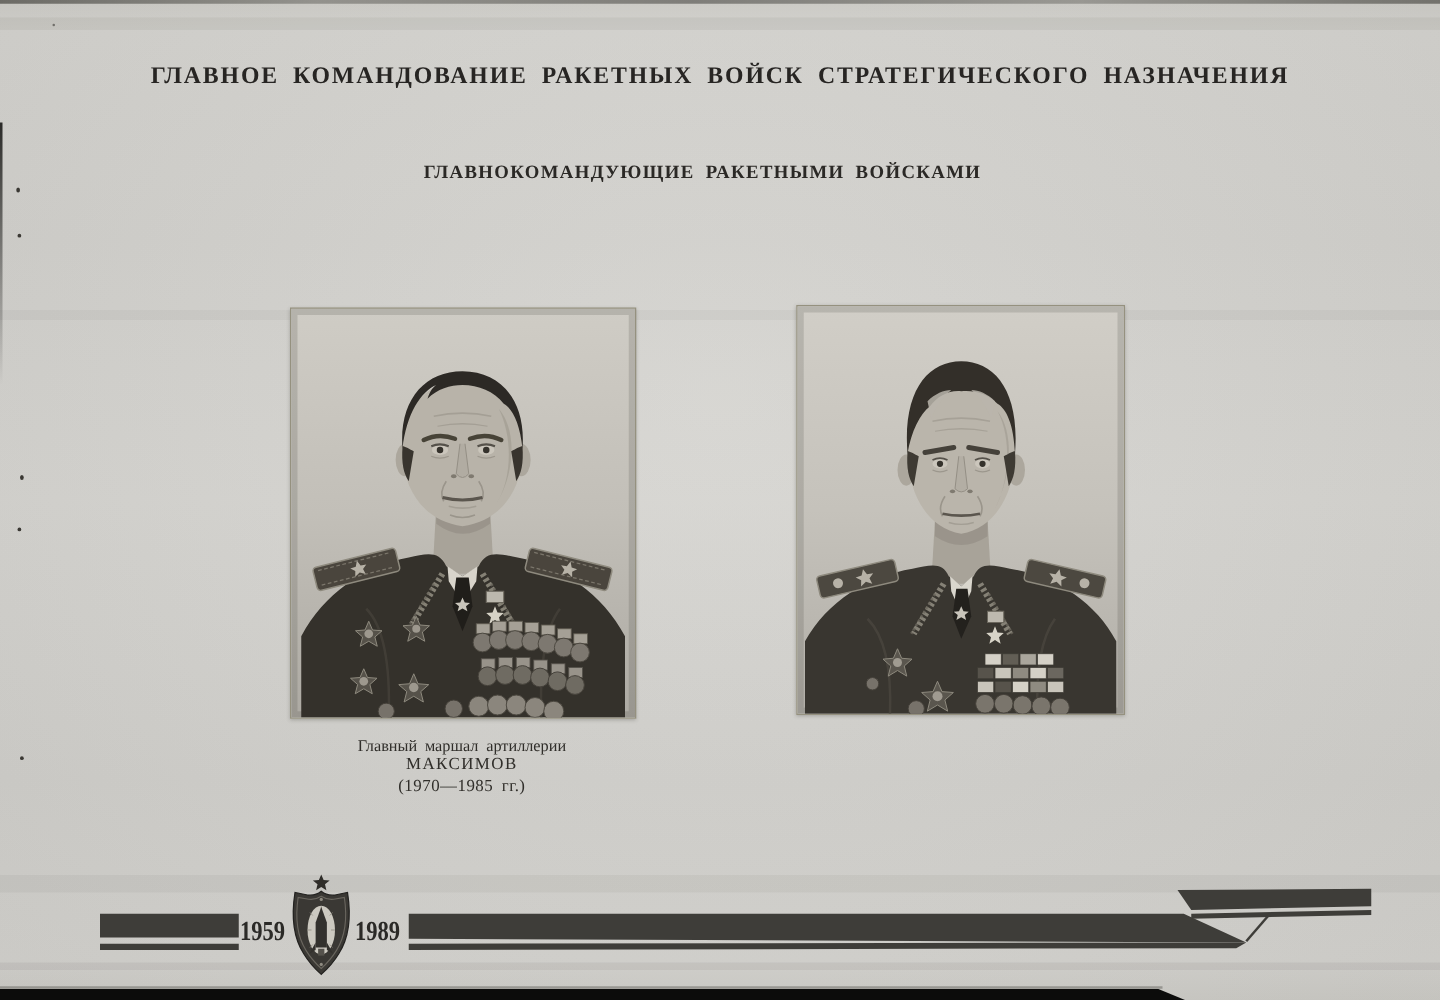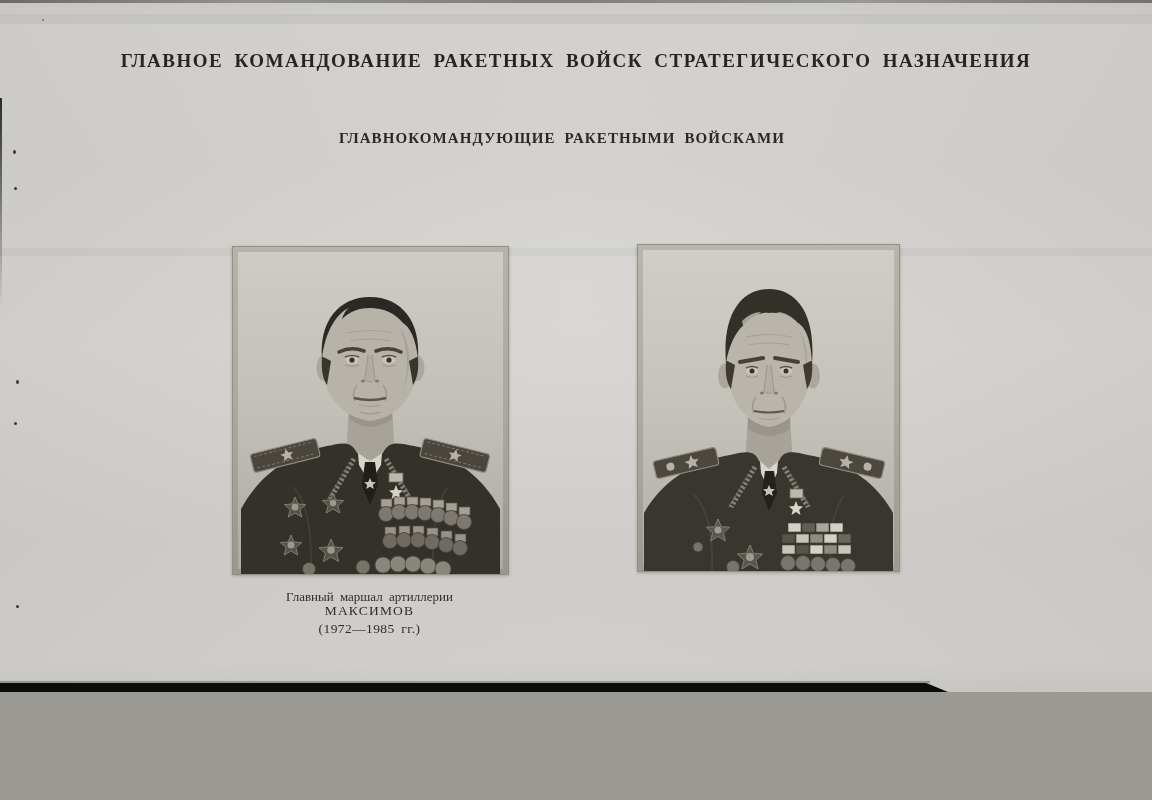--- a/index.html
+++ b/index.html
@@ -1,18 +1,18 @@
 <!DOCTYPE html>
 <html><head>
 <meta charset="utf-8">
 <title>Document</title>
 <style>
   html,body{margin:0;padding:0;background:#9a9994;}
   .page{
-    position:relative;width:1152px;height:692px;overflow:hidden;
+    position:relative;width:1152px;height:800px;overflow:hidden;
     font-family:"Liberation Serif","DejaVu Serif",serif;
     background:
       radial-gradient(ellipse at 50% 40%, rgba(255,255,255,0.05), rgba(60,58,54,0.07) 95%),
       linear-gradient(180deg,#cfcec9 0%,#d6d5d1 3%,#d3d2ce 24%,#d7d6d2 50%,#d2d1cd 78%,#d6d5d1 96%,#cfcec9 100%);
   }
   .band{position:absolute;left:0;width:100%;pointer-events:none;}
   .band1{top:14px;height:10px;background:rgba(120,118,112,.10);}
   .band2{top:248px;height:8px;background:rgba(120,118,112,.07);}
   .band3{top:700px;height:14px;background:rgba(120,118,112,.09);}
   .band4{top:770px;height:6px;background:rgba(120,118,112,.12);}
@@ -190,21 +190,21 @@
       <circle cx="62" cy="260" r="3.5" fill="#9d988e"></circle>
         <circle cx="100" cy="256" r="3.2" fill="#9d988e"></circle>
       <circle cx="58" cy="298" r="3.5" fill="#9d988e"></circle>
         <circle cx="98" cy="303" r="3.8" fill="#9d988e"></circle>
       <circle cx="130" cy="320" r="7" fill="#77726a" stroke="#45413a" stroke-width="0.8"></circle>
       <circle cx="76" cy="322" r="6.5" fill="#77726a" stroke="#45413a" stroke-width="0.8"></circle>
     </svg>
     <figcaption>
       <div class="cap-rank">Главный маршал артиллерии</div>
       <div class="cap-surname">МАКСИМОВ</div>
-      <div class="cap-tenure">(1972—1985 гг.)</div>
+      <div class="cap-tenure">(1970—1985 гг.)</div>
     </figcaption>
   </figure>
 
   <figure class="fig-right">
     <svg class="photo" width="261" height="326" viewBox="0 0 261 326" xmlns="http://www.w3.org/2000/svg">
       <defs>
         <linearGradient id="bgR" x1="0" y1="0" x2="0" y2="1">
           <stop offset="0" stop-color="#d1cec7"></stop>
             <stop offset="0.5" stop-color="#c5c2bb"></stop>
             <stop offset="1" stop-color="#b1aea7"></stop>

